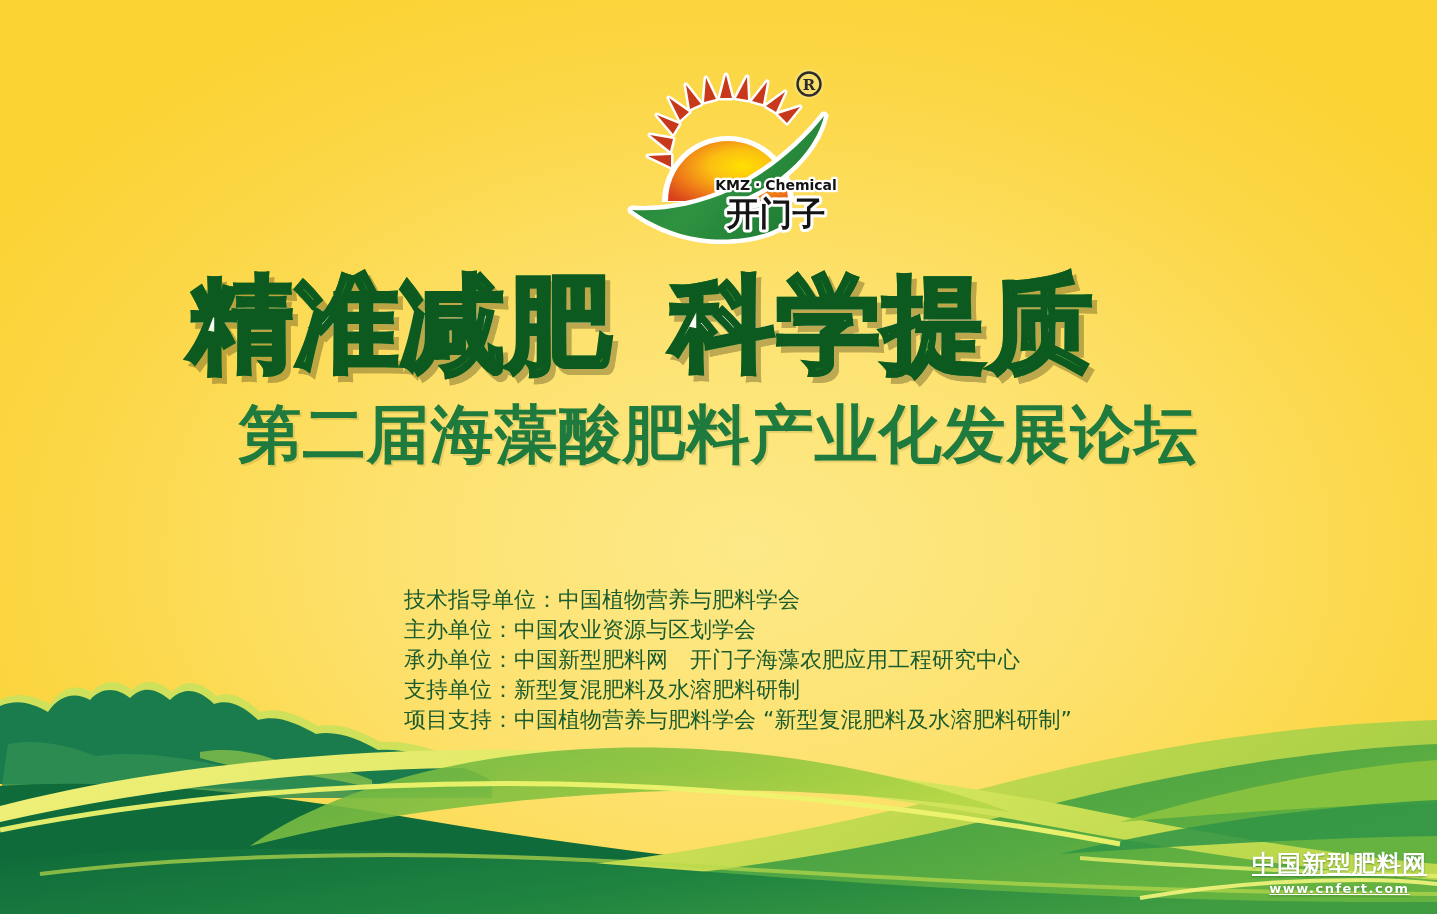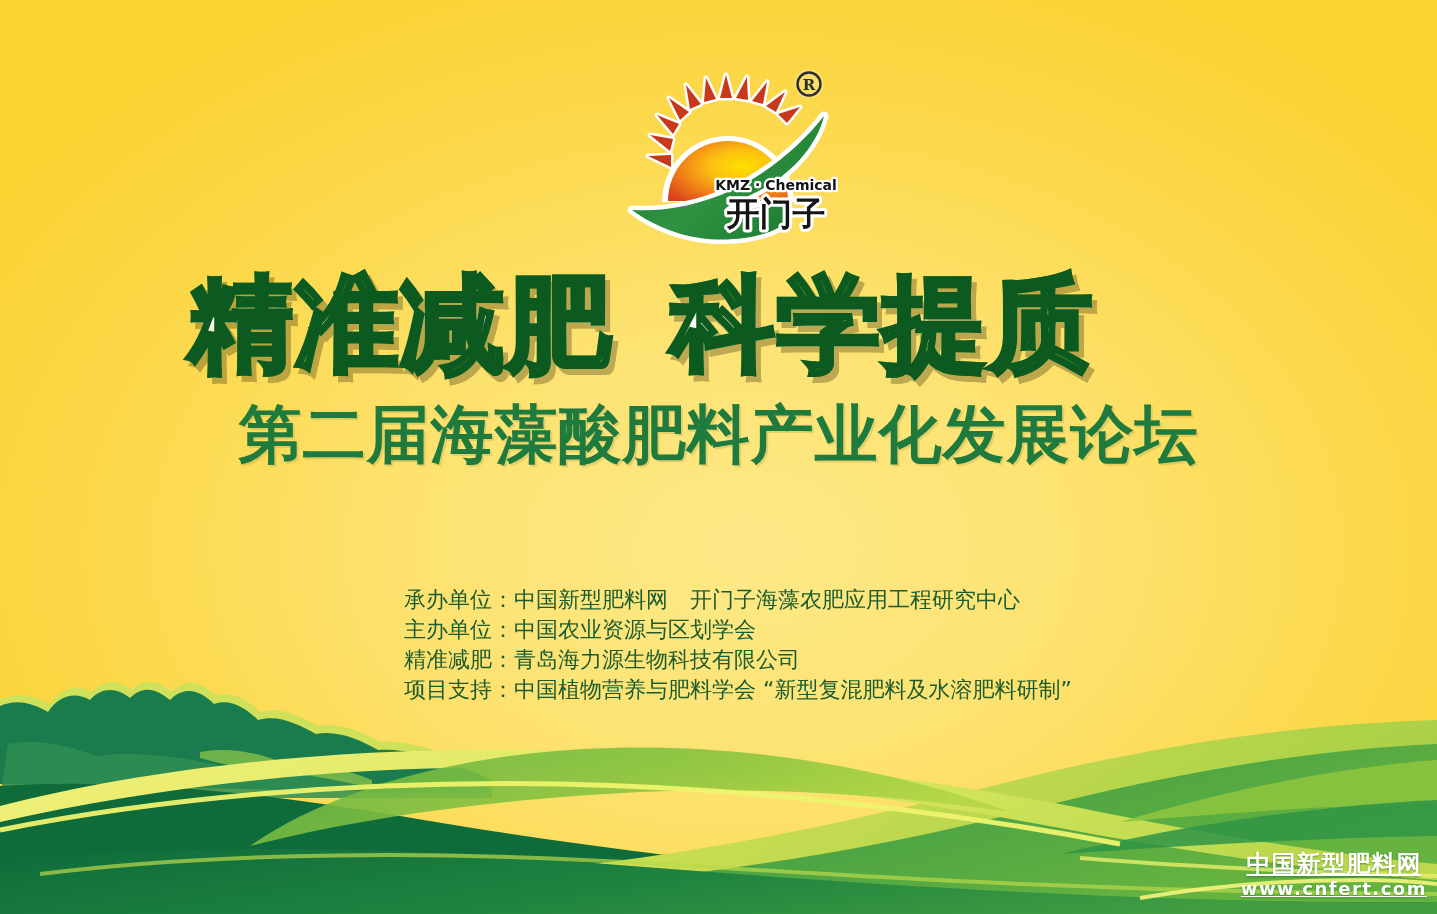--- a/index.html
+++ b/index.html
@@ -74,21 +74,21 @@
   .details .d-line{display:block;}
 
   
   .watermark{
     position:absolute;right:10px;bottom:14px;
     text-align:center;color:#ffffff;
     text-shadow:0 1px 2px rgba(0,70,30,.45);
     text-decoration:underline;
   }
   .wm-cn{display:block;font-size:24px;font-weight:bold;letter-spacing:1px;line-height:28px;}
-  .wm-url{display:block;font-size:18px;font-weight:bold;letter-spacing:1.5px;line-height:22px;}
+  .wm-url{display:block;font-size:13px;font-weight:bold;letter-spacing:1.5px;line-height:22px;}
 </style>
 </head>
 <body>
 
 <div class="banner">
 
   <svg class="scenery" viewBox="0 0 1437 914" preserveAspectRatio="none" aria-hidden="true">
     <defs>
       <linearGradient id="gHillA" x1="0" y1="0" x2="1" y2="0.4">
         <stop offset="0" stop-color="#1a7a44"></stop>
@@ -243,23 +243,24 @@
 
   <div class="headline">
     <span class="hl-seg">精准减肥</span><span class="hl-gap"></span><span class="hl-seg">科学提质</span>
   </div>
 
   <div class="subtitle">
     <span class="sub-line">第二届海藻酸肥料产业化发展论坛</span>
   </div>
 
   <div class="details">
+    <span class="d-line">技术指导单位：中国植物营养与肥料学会</span>
+    <span class="d-line">主办单位：中国农业资源与区划学会</span>
     <span class="d-line">承办单位：中国新型肥料网　开门子海藻农肥应用工程研究中心</span>
-    <span class="d-line">主办单位：中国农业资源与区划学会</span>
-    <span class="d-line">精准减肥：青岛海力源生物科技有限公司</span>
+    <span class="d-line">支持单位：新型复混肥料及水溶肥料研制</span>
     <span class="d-line">项目支持：中国植物营养与肥料学会 “新型复混肥料及水溶肥料研制”</span>
   </div>
 
   <div class="watermark">
     <span class="wm-cn">中国新型肥料网</span>
     <span class="wm-url">www.cnfert.com</span>
   </div>
 
 </div>
 

